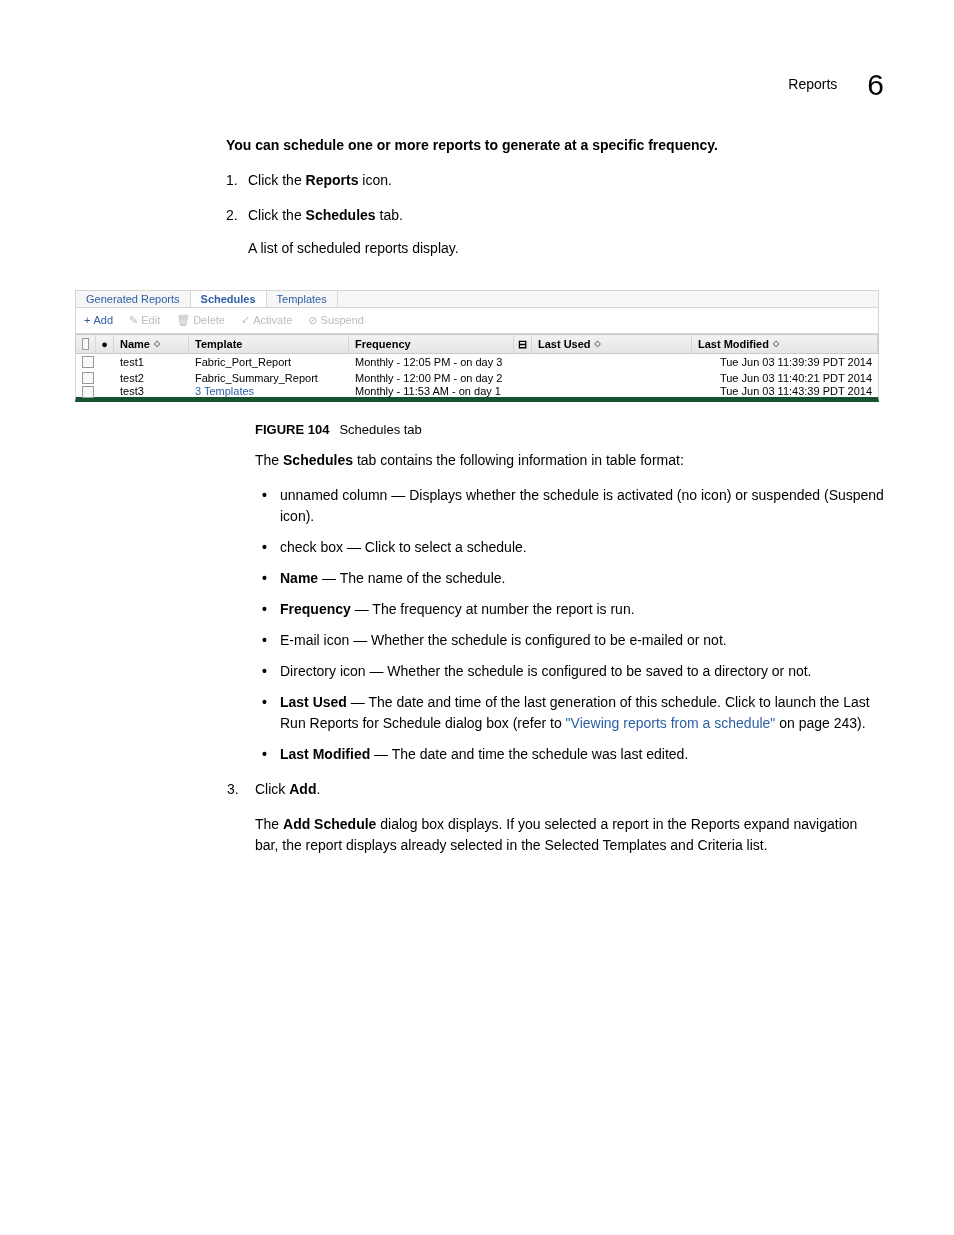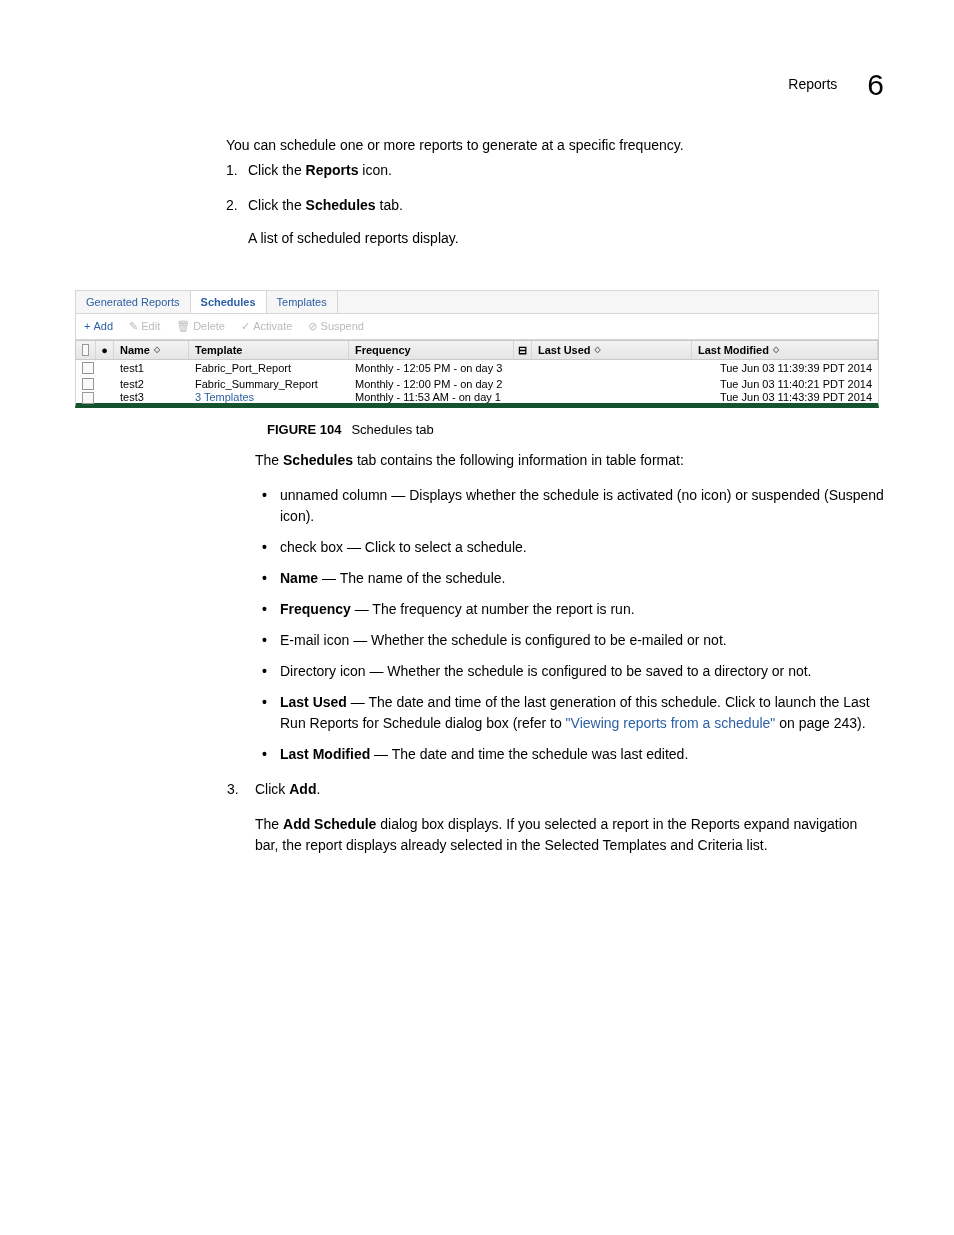--- a/index.html
+++ b/index.html
@@ -29,37 +29,37 @@
     left: 226px;
     right: 70px;
   }
   .h2 {
     font-style: italic;
     font-weight: bold;
     font-size: 19px;
     font-family: Arial, sans-serif;
     margin-bottom: 16px;
   }
-  .intro { margin-bottom: 4px; }
+  .intro { margin-bottom: 14px; font-weight: bold; }
   .ol { list-style: none; padding-left: 22px; }
   .ol > li { margin-bottom: 14px; position: relative; }
   .ol > li .num { position: absolute; left: -22px; }
   .ol .sub { margin-top: 12px; padding-left: 0; }
   .screenshot {
     position: absolute;
     top: 290px;
     left: 75px;
     right: 75px;
   }
   .tabs {
     display: flex;
     background: #f6f6f6;
     border: 1px solid #d6d6d6;
     font-size: 11px;
-    height: 24px;
+    height: 18px;
     align-items: stretch;
   }
   .tab {
     padding: 3px 10px;
     border-right: 1px solid #d6d6d6;
     color: #2b5fa6;
     cursor: pointer;
     display: flex;
     align-items: center;
   }
@@ -112,21 +112,20 @@
   .td { padding: 0 6px; }
   .chkbox {
     width: 12px; height: 12px; border: 1px solid #999; background: #f9f9f9;
   }
   .linkish { color: #2b5fa6; }
   .figure-caption {
     position: absolute;
     top: 420px;
     left: 255px;
     font-size: 13px;
-    margin-left: 12px;
   }
   .figure-caption b { font-weight: bold; margin-right: 10px; }
   .content2 {
     position: absolute;
     top: 450px;
     left: 255px;
     right: 70px;
   }
   .content2 p { margin-bottom: 14px; }
   .ul { list-style: none; padding-left: 25px; }

